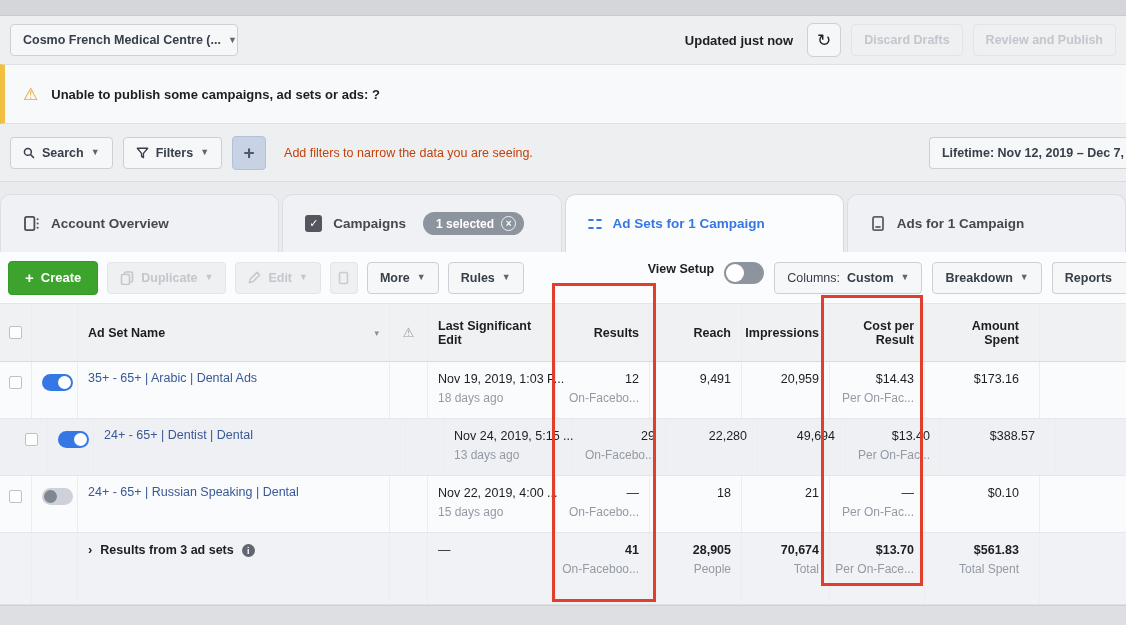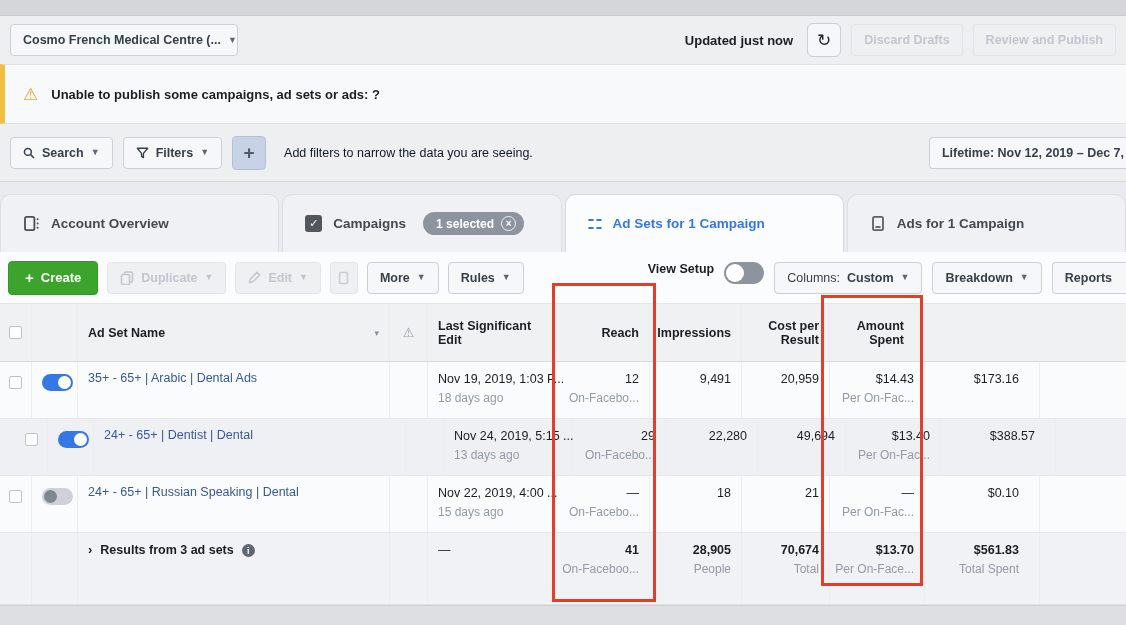--- a/index.html
+++ b/index.html
@@ -38,21 +38,21 @@
              display:flex; align-items:center; gap:13px; padding-left:18px; }
   .warn-tri { color:#eda436; font-size:17px; line-height:1; }
   .warning-msg { font-size:13px; font-weight:bold; color:#1c1e21; }
 
   
   .filterbar { height:58px; background:#edeff1; border-bottom:1px solid #d9dbdf;
                display:flex; align-items:center; gap:10px; padding:0 0 0 10px; }
   .add-filter-btn { width:34px; height:34px; display:inline-flex; align-items:center;
     justify-content:center; background:#c7d3e5; border:1px solid #b3c1d6; border-radius:4px;
     font-size:19px; font-weight:bold; color:#4e586b; cursor:pointer; }
-  .filter-hint { font-size:12.5px; color:#0f172a; margin-left:8px;text-align:center; }
+  .filter-hint { font-size:12.5px; color:#c2410c; margin-left:8px;text-align:center; }
   .daterange-btn { margin-left:auto; border-radius:4px 0 0 4px; border-right:none;
                    padding-right:2px; }
 
   
   .tabs { height:70px; padding:12px 0 0 0; display:flex; align-items:flex-end; gap:3px;
           background:#e9ebee; }
   .tab { flex:1 1 0; height:58px; display:flex; align-items:center; gap:11px;
          padding:0 22px; background:#f0f1f4; border:1px solid #dcdee3; border-bottom:none;
          border-radius:10px 10px 0 0; font-size:13.5px; font-weight:bold; color:#444950;
          cursor:pointer; white-space:nowrap; }
@@ -294,20 +294,23 @@
           <span>Ad Set Name</span>
           <span class="sort-caret">▾</span>
         </div>
         <div class="c mid">
           <span class="warn-col-ico">⚠</span>
         </div>
         <div class="c">
           <span>Last Significant Edit</span>
         </div>
         <div class="c num">
+          <span>Results</span>
+        </div>
+        <div class="c num">
           <span>Reach</span>
         </div>
         <div class="c num">
           <span>Impressions</span>
         </div>
         <div class="c num">
           <span>Cost per</span>
           <span>Result</span>
         </div>
         <div class="c num" style="padding-right:20px;">

